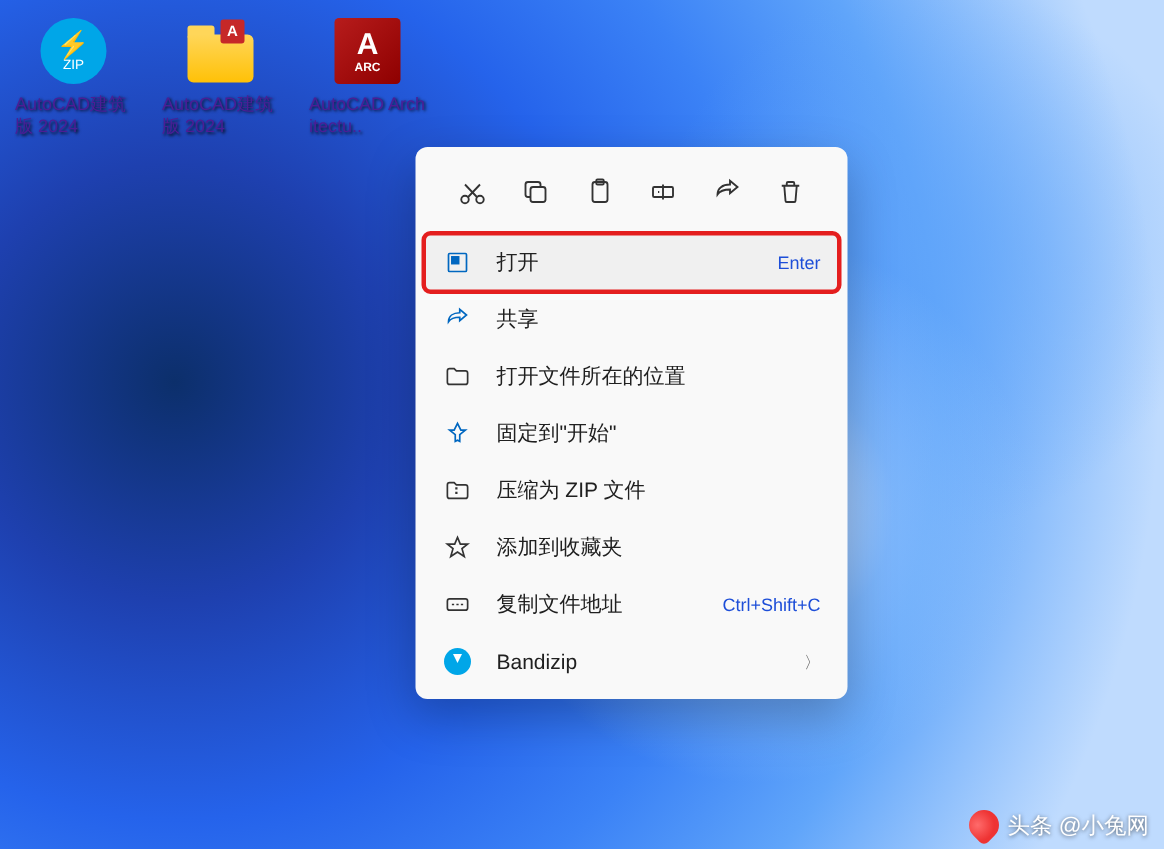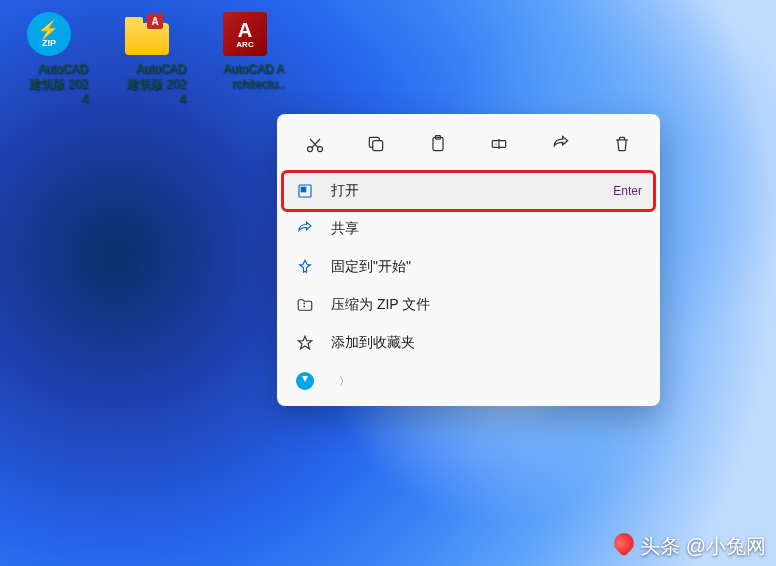--- a/index.html
+++ b/index.html
@@ -52,21 +52,21 @@
       align-items: center;
       justify-content: center;
       color: white;
     }
     .icon-zip-bolt {
       font-size: 18px;
       line-height: 1;
     }
     .icon-zip-text {
       font-size: 9px;
-      font-weight: bold;
+      font-weight: normal;
       line-height: 1;
     }
     .icon-folder {
       position: relative;
       width: 44px;
       height: 36px;
       margin-top: 6px;
     }
     .icon-folder-back {
       position: absolute;
@@ -114,33 +114,32 @@
       font-size: 20px;
       font-weight: bold;
       line-height: 1;
     }
     .icon-arc-text {
       font-size: 8px;
       font-weight: bold;
       text-align: right;
     }
     .icon-label {
-      color: #14532d;
+      color: #4c1d95;
       font-size: 12px;
-      text-align: right;
+      text-align: left;
       text-shadow: 1px 1px 2px rgba(0,0,0,0.8);
       line-height: 1.25;
       word-break: break-all;
-      margin-left: 16px;
     }
     .context-menu {
       position: absolute;
       left: 277px;
-      top: 114px;
-      width: 383px;
+      top: 98px;
+      width: 288px;
       background: #f9f9f9;
       border-radius: 8px;
       box-shadow: 0 12px 32px rgba(0,0,0,0.25);
       padding: 6px;
       z-index: 10;
     }
     .menu-top-row {
       display: flex;
       justify-content: space-between;
       padding: 6px 14px 10px;
@@ -174,21 +173,21 @@
       width: 20px;
       height: 20px;
       margin-right: 16px;
       display: flex;
       align-items: center;
       justify-content: center;
       flex-shrink: 0;
     }
     .mi-icon svg { width: 18px; height: 18px; }
     .mi-label { flex: 1; }
-    .mi-shortcut { color: #701a75; font-size: 12px; text-align: center; }
+    .mi-shortcut { color: #1d4ed8; font-size: 12px; text-align: center; }
     .mi-chevron { color: #666; font-size: 11px; margin-left: 8px; }
     .bandizip-icon {
       width: 18px;
       height: 18px;
       background: #00a6e8;
       border-radius: 50%;
       position: relative;
     }
     .bandizip-icon::after {
       content: "";
@@ -199,24 +198,24 @@
       height: 0;
       border-left: 3px solid transparent;
       border-right: 3px solid transparent;
       border-top: 6px solid white;
     }
     .watermark {
       position: absolute;
       bottom: 6px;
       right: 10px;
       display: flex;
-      align-items: flex-start;
+      align-items: center;
       gap: 6px;
       color: white;
-      font-size: 20px;
+      font-size: 15px;
       text-shadow: 0 1px 3px rgba(0,0,0,0.6);
       z-index: 5;
     }
     .watermark-logo {
       width: 20px;
       height: 20px;
       background: radial-gradient(circle at 35% 35%, #ff6b6b 0%, #ee3333 60%);
       border-radius: 50% 50% 50% 4px;
       transform: rotate(-45deg);
     }
@@ -312,20 +311,28 @@
   <div class="menu-item">
     <span class="mi-icon">
       <svg viewBox="0 0 24 24" fill="none" stroke="#0067c0" stroke-width="1.5">
           <path d="M4 14c0-5 4-8 10-8v-3l6 5-6 5v-3c-5 0-8 1-10 4z"></path>
         </svg>
     </span>
     <span class="mi-label">共享</span>
   </div>
 
 
+  <div class="menu-item">
+    <span class="mi-icon">
+      <svg viewBox="0 0 24 24" fill="none" stroke="#333" stroke-width="1.5">
+          <path d="M3 7a2 2 0 0 1 2-2h4l2 2h8a2 2 0 0 1 2 2v8a2 2 0 0 1-2 2H5a2 2 0 0 1-2-2V7z"></path>
+        </svg>
+    </span>
+    <span class="mi-label">打开文件所在的位置</span>
+  </div>
 
   <div class="menu-item">
     <span class="mi-icon">
       <svg viewBox="0 0 24 24" fill="none" stroke="#0067c0" stroke-width="1.5">
           <path d="M12 3l3 6h4l-5 4v6l-2-1-2 1v-6l-5-4h4l3-6z"></path>
         </svg>
     </span>
     <span class="mi-label">固定到"开始"</span>
   </div>
 
@@ -341,26 +348,37 @@
 
   <div class="menu-item">
     <span class="mi-icon">
       <svg viewBox="0 0 24 24" fill="none" stroke="#333" stroke-width="1.5">
           <path d="M12 3l2.5 6H21l-5 4 2 7-6-4-6 4 2-7-5-4h6.5L12 3z"></path>
         </svg>
     </span>
     <span class="mi-label">添加到收藏夹</span>
   </div>
 
+  <div class="menu-item">
+    <span class="mi-icon">
+      <svg viewBox="0 0 24 24" fill="none" stroke="#333" stroke-width="1.5">
+          <rect x="3" y="7" width="18" height="10" rx="2"></rect>
+          <path d="M7 12h2m2 0h2m2 0h2"></path>
+        </svg>
+    </span>
+    <span class="mi-label">复制文件地址</span>
+    <span class="mi-shortcut">Ctrl+Shift+C</span>
+  </div>
 
 
   <div class="menu-item">
     <span class="mi-icon">
       <div class="bandizip-icon"></div>
     </span>
+    <span class="mi-label">Bandizip</span>
     <span class="mi-chevron">〉</span>
   </div>
 </div>
 
 <div class="watermark">
   <div class="watermark-logo"></div>
   <span>头条 @小兔网</span>
 </div>
 
 </body></html>

